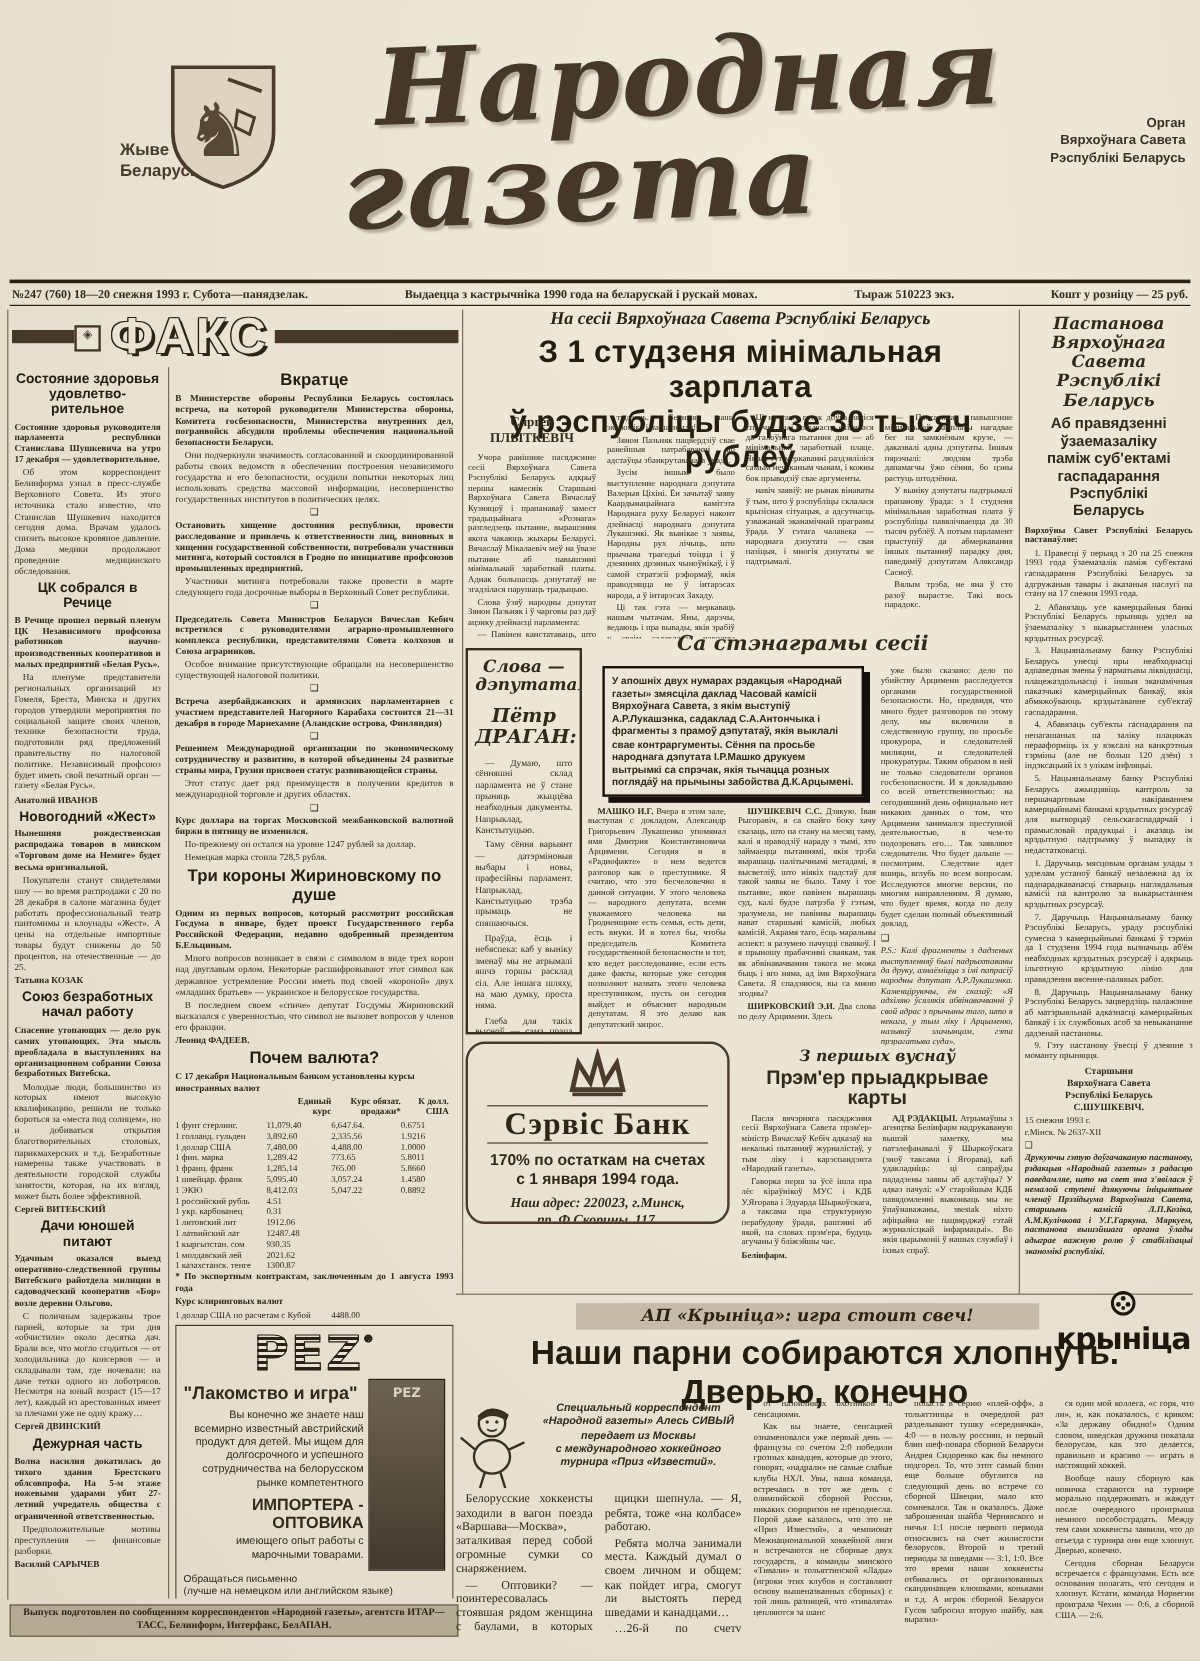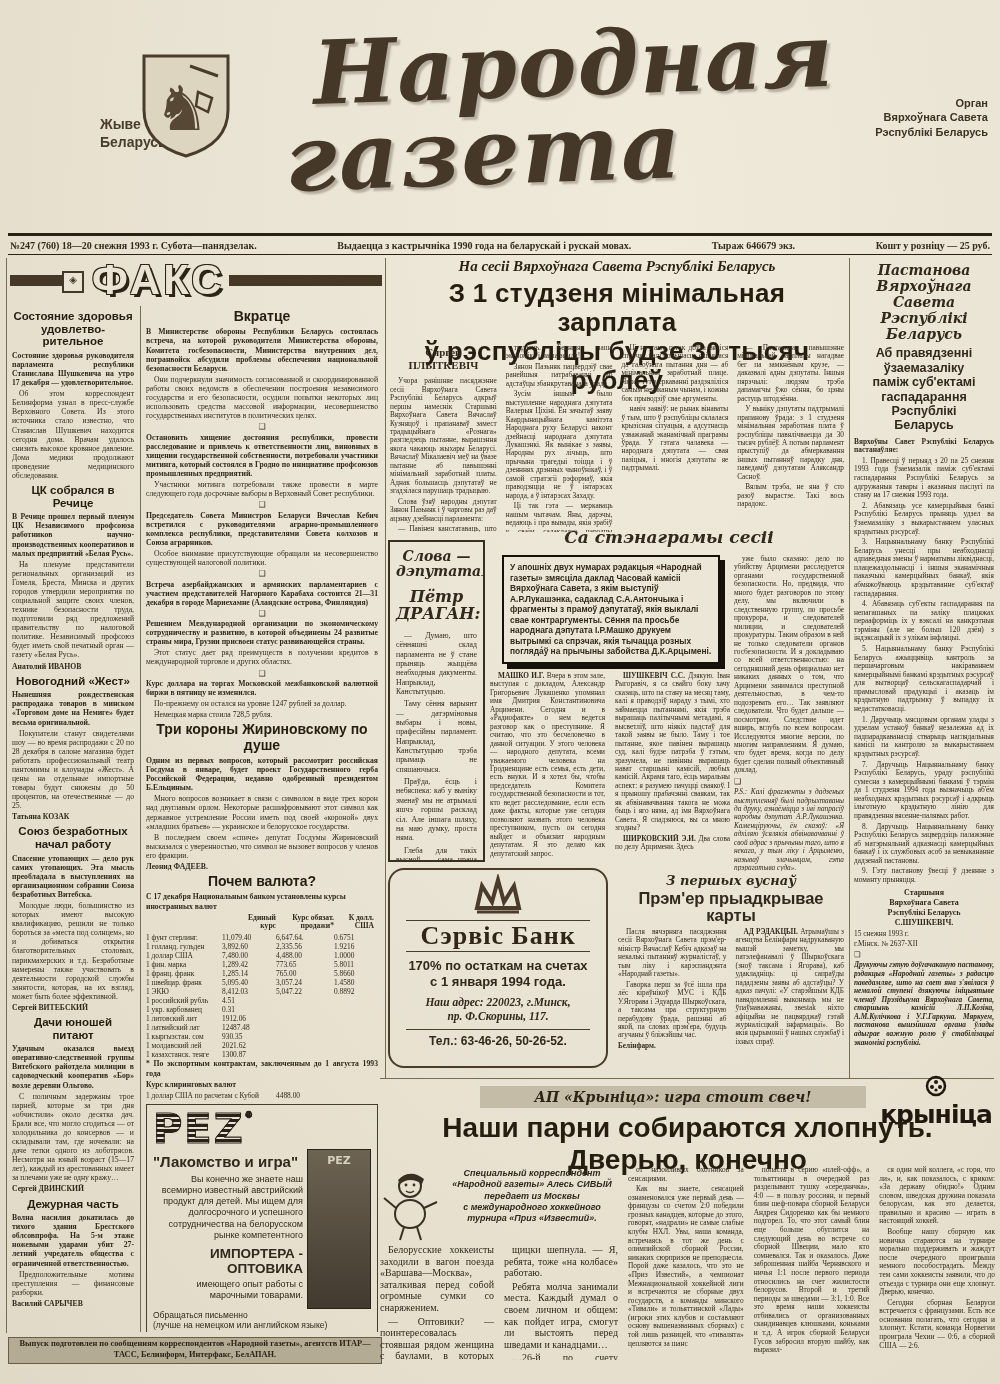--- a/index.html
+++ b/index.html
@@ -46,21 +46,21 @@
   
   .cur-head{display:grid;grid-template-columns:76px 54px 58px 40px;font:bold 7.6px/1.15 "Liberation Serif",serif;margin:3px 0 2px;}
   .cur-head span{text-align:right;}
   .cur-list{display:block;}
   .cur-row{display:grid;grid-template-columns:76px 54px 58px 40px;font:7.4px/1.22 "Liberation Serif",serif;}
   .cur-row span{text-align:left;}
   .cur-row .cn{text-align:left;}
   .cur-note{font:bold 7.8px/1.2 "Liberation Serif",serif;margin:3px 0 2px;}
   
   .pez-ad{border:1.5px solid #4a3b2b;margin-top:4px;padding:6px;position:relative;min-height:296px;}
-  .pez-word{text-align:left;font:900 40px/0.9 "DejaVu Sans",sans-serif;color:#2a2118;letter-spacing:2px;}
+  .pez-word{text-align:center;font:900 40px/0.9 "DejaVu Sans",sans-serif;color:#2a2118;letter-spacing:2px;}
   @supports (-webkit-background-clip:text){
     .pez-word{background:repeating-linear-gradient(0deg,#2a2118 0 3px,#e9e3d3 3px 5px);
       -webkit-background-clip:text;background-clip:text;color:transparent;-webkit-text-stroke:1px #2a2118;}}
   .pez-reg{font:8px "DejaVu Sans",sans-serif;vertical-align:top;color:#2a2118;}
   .pez-title{font:bold 15px "Liberation Sans",sans-serif;margin:6px 0 4px;}
   .pez-body{font:9px/1.25 "Liberation Sans",sans-serif;text-align:right;width:150px;}
   .pez-big{font:bold 13.5px "Liberation Sans",sans-serif;margin:5px 0 3px;width:150px;text-align:right;}
   .pez-photo{position:absolute;right:6px;top:44px;width:64px;height:160px;background:linear-gradient(#6d6353,#413a2e);
     border:1px solid #2a2118;color:#d8d2c0;font:bold 11px "DejaVu Sans",sans-serif;text-align:center;padding-top:4px;box-sizing:border-box;}
   .pez-contact{font:8.5px/1.25 "Liberation Sans",sans-serif;margin-top:8px;}
@@ -82,21 +82,21 @@
   .slova-box p{font-size:7.8px;line-height:1.2;text-align:justify;margin:0 0 3px;}
   .sten-head{position:absolute;left:104px;top:271px;width:350px;font:italic bold 17px/1 "DejaVu Serif",serif;text-align:center;}
   .sten-box{position:absolute;left:112px;top:297px;width:218px;border:2px solid #16100a;box-shadow:5px 5px 0 #16100a;
     background:#ece6d6;padding:5px 6px;box-sizing:border-box;font:bold 8.4px/1.25 "Liberation Sans",sans-serif;text-align:left;}
   .sten-colr{position:absolute;left:344px;top:297px;width:110px;height:316px;overflow:hidden;font-size:7.3px;line-height:1.16;}
   .sten-colr p{margin:0 0 2px;text-align:justify;}
   .sten-cols{position:absolute;left:100px;top:414px;width:240px;height:200px;display:flex;gap:10px;overflow:hidden;}
   .sten-col{flex:1;font-size:7.3px;line-height:1.16;}
   .sten-col p{margin:0 0 2px;text-align:justify;}
   
-  .bank-ad{position:absolute;left:-2px;top:610px;width:220px;height:200px;border:2.5px solid #4a3b2b;border-radius:16px;
+  .bank-ad{position:absolute;left:-2px;top:610px;width:220px;height:152px;border:2.5px solid #4a3b2b;border-radius:16px;
     box-sizing:border-box;text-align:center;padding:4px 10px;overflow:hidden;}
   .bank-rule{border-top:1.5px solid #4a3b2b;margin:2px 6px;}
   .bank-name{font:bold 26px/1 "Liberation Serif",serif;letter-spacing:1px;color:#302516;margin:2px 0;}
   .bank-offer{font:bold 13px/1.25 "Liberation Sans",sans-serif;margin:6px 0 4px;}
   .bank-addr{font:italic bold 11.5px/1.3 "Liberation Serif",serif;margin-bottom:5px;}
   .bank-phone{font:bold 12px "Liberation Sans",sans-serif;margin-top:4px;}
   
   .premier{position:absolute;left:228px;top:614px;width:226px;height:206px;overflow:hidden;}
   .prem-kick{font:italic bold 13px/1 "DejaVu Serif",serif;text-align:center;margin:2px 0 3px;}
   .prem-head{font:bold 16.5px/1 "Liberation Sans",sans-serif;text-align:center;margin:0 0 5px;}
@@ -151,21 +151,21 @@
     <div class="mast2">газета</div>
   </div>
 
   <div class="abs organ pl">Орган
 Вярхоўнага Савета
 Рэспублікі Беларусь</div>
 
   <div class="abs dateline">
     <span>№247 (760) 18—20 снежня 1993 г. Субота—панядзелак.</span>
     <span>Выдаецца з кастрычніка 1990 года на беларускай і рускай мовах.</span>
-    <span>Тыраж 646679 экз.</span>
+    <span>Тыраж 510223 экз.</span>
     <span>Кошт у розніцу — 25 руб.</span>
   </div>
 
   <div class="abs vr" style="left:6px;top:258px;height:1075px;"></div>
   <div class="abs vr" style="left:140px;top:306px;height:1026px;"></div>
   <div class="abs vr" style="left:385px;top:258px;height:820px;"></div>
   <div class="abs vr" style="left:849px;top:258px;height:820px;"></div>
   <div class="abs hr1" style="left:380px;top:1078px;width:614px;"></div>
 
   <div class="abs faks-head">

